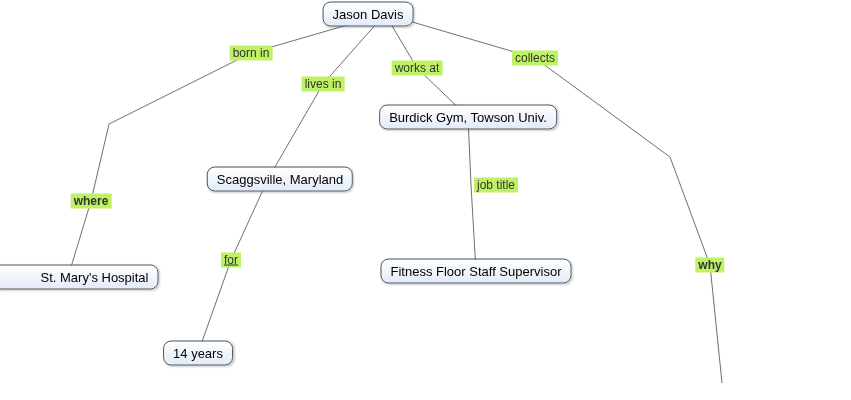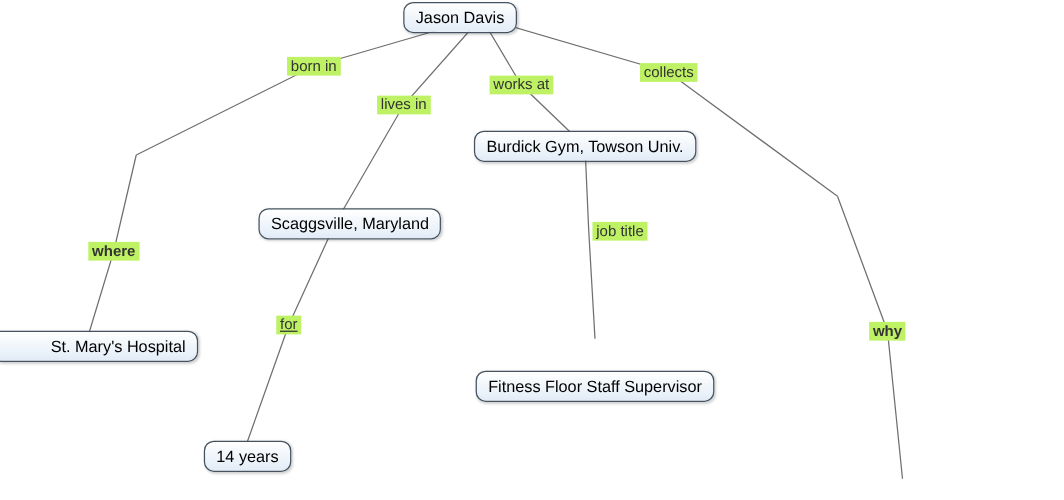--- a/index.html
+++ b/index.html
@@ -71,16 +71,16 @@
       <div class="edge-label" style="left: 417px; top: 68px;">works at</div>
       <div class="edge-label" style="left: 535px; top: 58px;">collects</div>
       <div class="edge-label" style="left: 91px; top: 201px; font-weight: bold;">where</div>
       <div class="edge-label" style="left: 231px; top: 260px; text-decoration: underline;">for</div>
       <div class="edge-label" style="left: 496px; top: 185px;">job title</div>
       <div class="edge-label" style="left: 710px; top: 265px; font-weight: bold;">why</div>
       <div class="node" style="left: 368px; top: 14px;">Jason Davis</div>
       <div class="node" style="left: 468px; top: 117px;">Burdick Gym, Towson Univ.</div>
       <div class="node" style="left: 280px; top: 179px; text-align: center;">Scaggsville, Maryland</div>
       <div class="node" style="left: 76px; top: 277px; padding-left: 46px;">St. Mary's Hospital</div>
-      <div class="node" style="left: 476px; top: 271px; margin-top: 38px;">Fitness Floor Staff Supervisor</div>
-      <div class="node" style="left: 198px; top: 365px;">14 years</div>
+      <div class="node" style="left: 476px; top: 271px;">Fitness Floor Staff Supervisor</div>
+      <div class="node" style="left: 198px; top: 353px;">14 years</div>
     </div>
 </div>
 
 </body></html>

